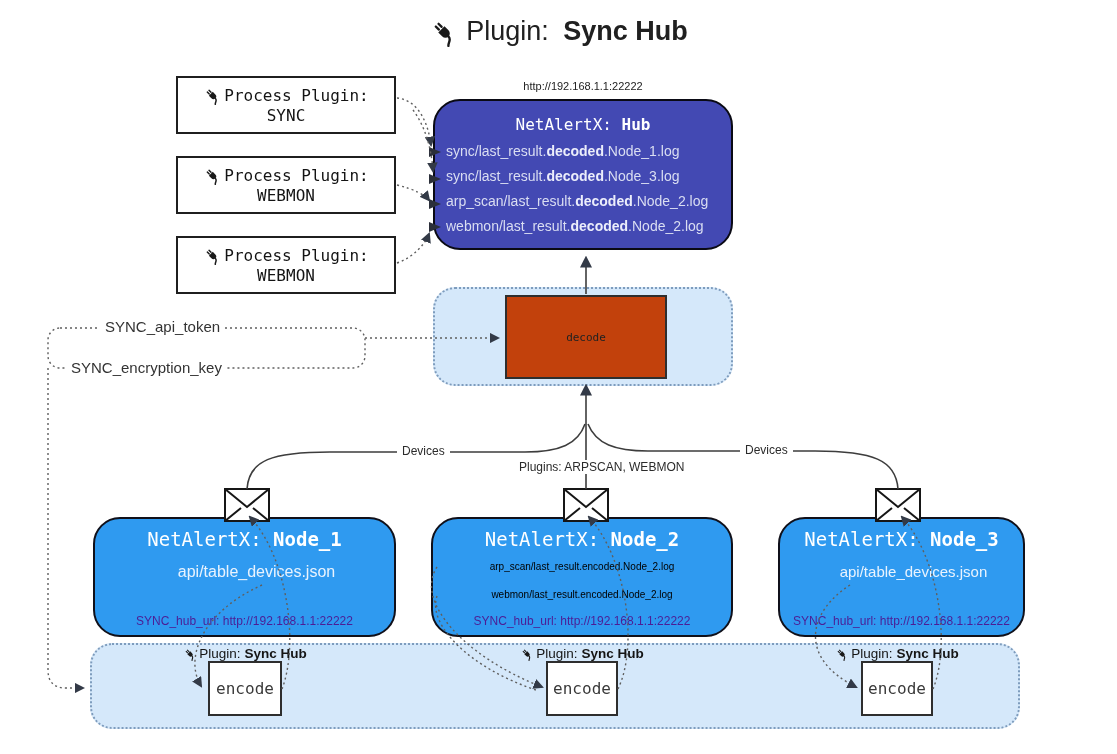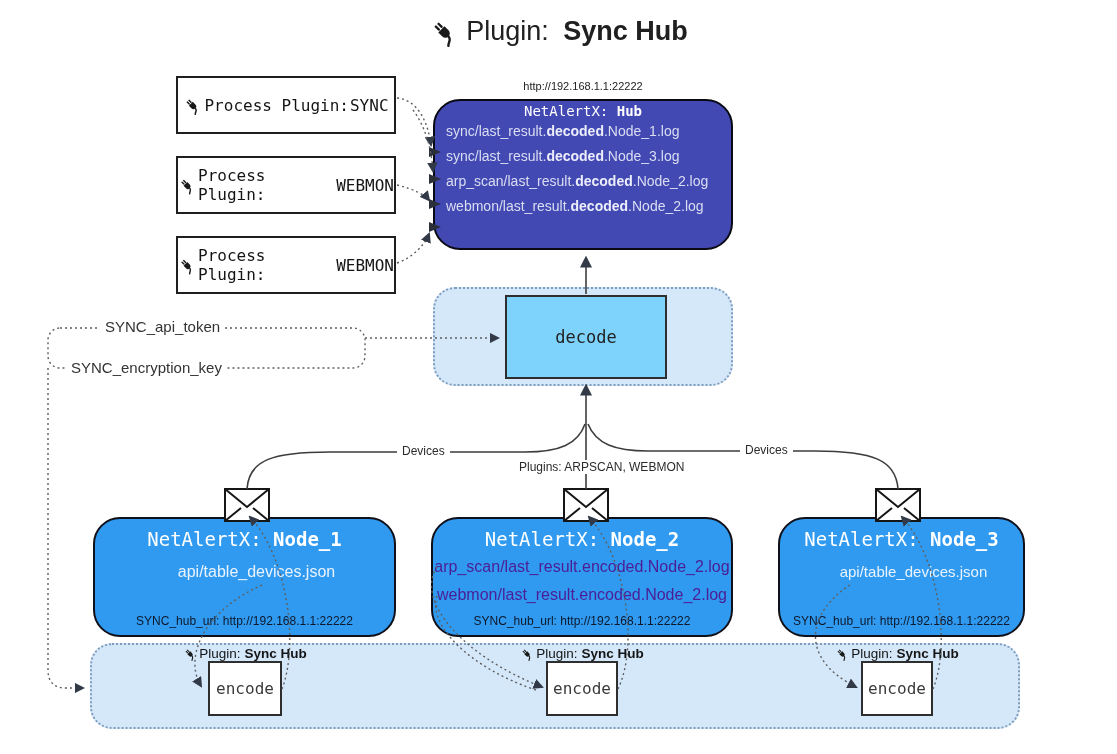--- a/index.html
+++ b/index.html
@@ -11,46 +11,46 @@
 
   
   .title-bar{position:absolute;left:0;right:0;top:16px;display:flex;justify-content:center;align-items:center;gap:7px;font-size:27px;color:#202020;}
   .title-bar b{font-weight:bold;}
   .plug-lg{width:30px;height:30px;}
   .plug-md{width:19px;height:19px;margin-right:2px;}
   .plug-sm{width:14px;height:14px;margin-right:2px;}
 
   
   .pbox{position:absolute;left:176px;width:220px;height:58px;background:#fff;border:2px solid #1f1f1f;box-sizing:border-box;
-        display:flex;flex-direction:row;align-items:center;justify-content:center;gap:1px;
+        display:flex;flex-direction:column;align-items:center;justify-content:center;gap:1px;
         font-family:"DejaVu Sans Mono",monospace;font-size:16px;color:#141414;}
   .pbox .row{display:flex;align-items:center;}
 
   
   .hub-url{position:absolute;left:433px;top:80px;width:300px;text-align:center;font-size:11px;color:#222;}
   .hub{position:absolute;left:433px;top:99px;width:300px;height:151px;box-sizing:border-box;
        background:var(--hub-fill,#4349b3);border:2px solid #0a0a14;border-radius:27px;color:#fff;}
-  .hub-title{margin-top:2px;text-align:center;font-family:"DejaVu Sans Mono",monospace;font-size:14px;}
-  .hub-files{}
+  .hub-title{margin-top:14px;text-align:center;font-family:"DejaVu Sans Mono",monospace;font-size:16px;}
+  .hub-files{margin-top:5px;}
   .hub-file{padding-left:11px;font-size:14px;line-height:25px;color:#dadef2;white-space:nowrap;}
   .hub-file b{font-weight:bold;color:#eceefb;}
 
   
   .panel{background:var(--band-fill,#d5e8fa);border:2px dotted var(--band-border,#7e9cbd);box-sizing:border-box;border-radius:22px;position:absolute;}
   .decode-panel{left:433px;top:287px;width:300px;height:99px;}
-  .decode-box{position:absolute;left:505px;top:295px;width:162px;height:84px;background:#7dd3fc;border:2px solid #2e2e2e;box-sizing:border-box;
-              display:flex;align-items:center;justify-content:center;font-family:"DejaVu Sans Mono",monospace;font-size:17px;color:#222;}
+  .decode-box{position:absolute;left:505px;top:295px;width:162px;height:84px;background:#c2410c;border:2px solid #2e2e2e;box-sizing:border-box;
+              display:flex;align-items:center;justify-content:center;font-family:"DejaVu Sans Mono",monospace;font-size:11px;color:#222;}
 
   
   .node{position:absolute;top:517px;height:120px;box-sizing:border-box;background:var(--node-fill,#2f9af0);
         border:2px solid #10101a;border-radius:27px;color:#fff;text-align:center;}
   .node-title{margin-top:9px;font-family:"DejaVu Sans Mono",monospace;font-size:19px;}
   .node-file{margin-top:13px;font-size:16px;color:#e9f3fe;margin-left:24px;}
-  .node-file-sm{margin-top:3px;font-size:16px;line-height:28px;color:#4c1d95;white-space:nowrap;}
-  .node-url{position:absolute;bottom:7px;left:0;right:0;font-size:12px;color:#0f172a;}
+  .node-file-sm{margin-top:3px;font-size:10px;line-height:28px;color:#000000;white-space:nowrap;}
+  .node-url{position:absolute;bottom:7px;left:0;right:0;font-size:12px;color:#4c1d95;}
 
   .envelope{position:absolute;width:46px;height:34px;}
 
   
   .band{left:90px;top:643px;width:930px;height:86px;}
   .encode-box{position:absolute;top:661px;height:55px;background:#fff;border:2px solid #2e2e2e;box-sizing:border-box;
               display:flex;align-items:center;justify-content:center;font-family:"DejaVu Sans Mono",monospace;font-size:16px;color:#3a3a3a;}
   .eb-label{position:absolute;top:646px;width:176px;display:flex;align-items:center;justify-content:center;font-size:13.5px;color:#151515;}
   .eb-label b{font-weight:bold;}
 

